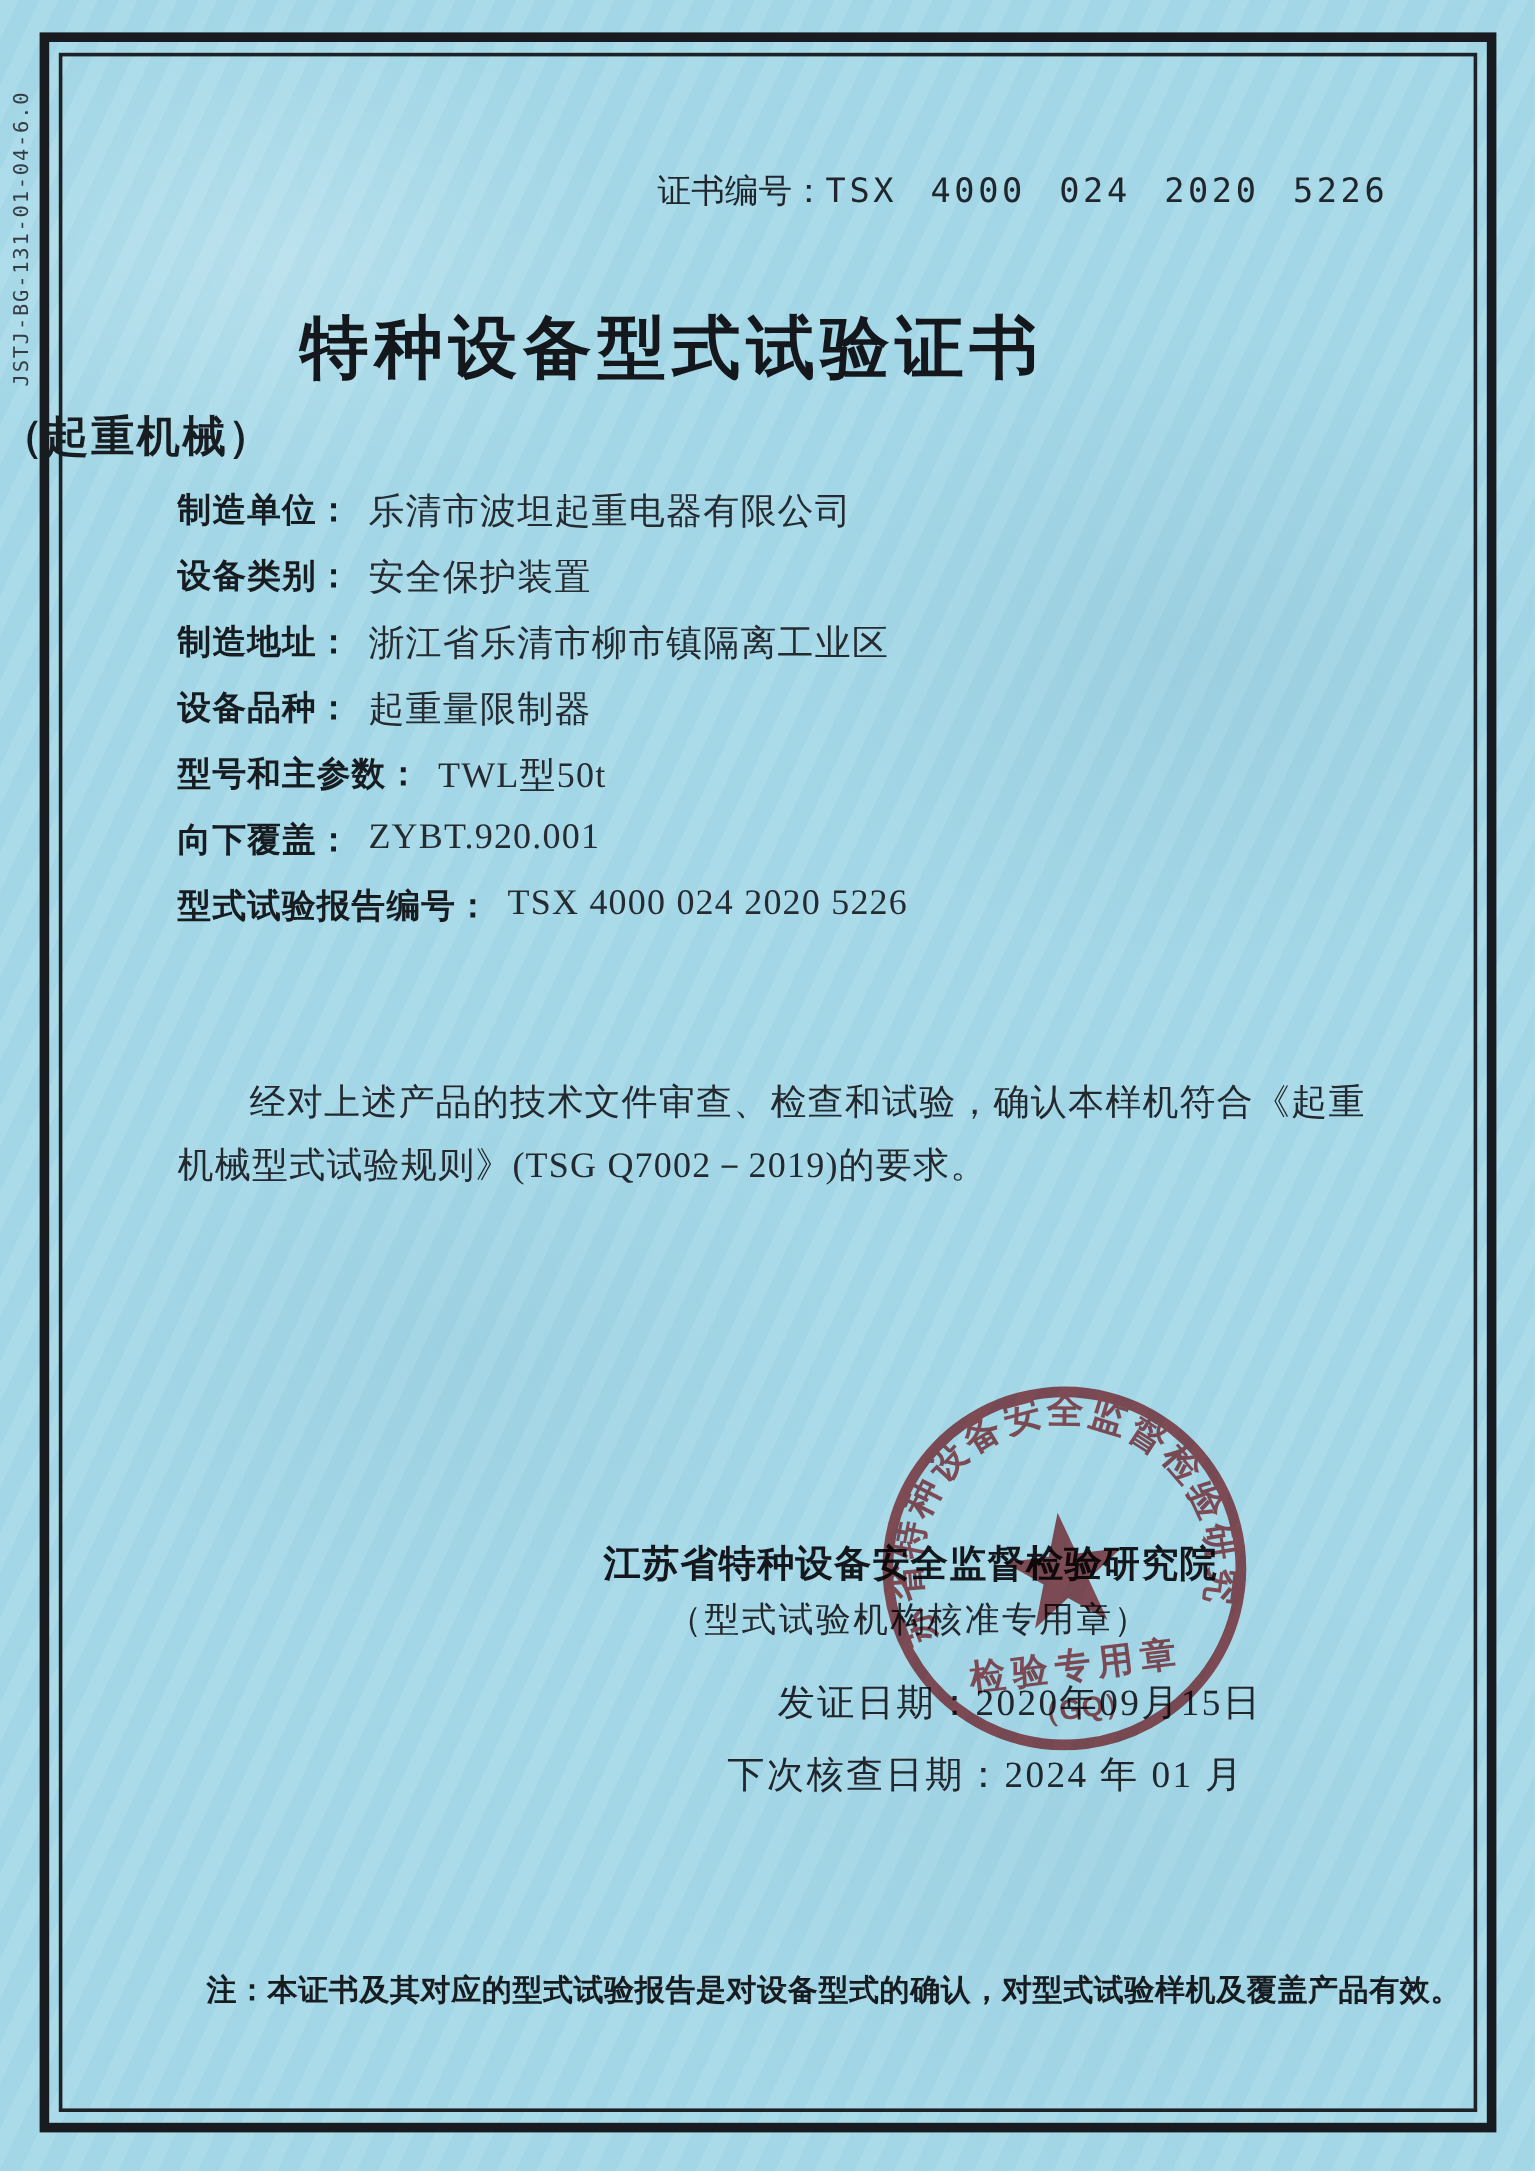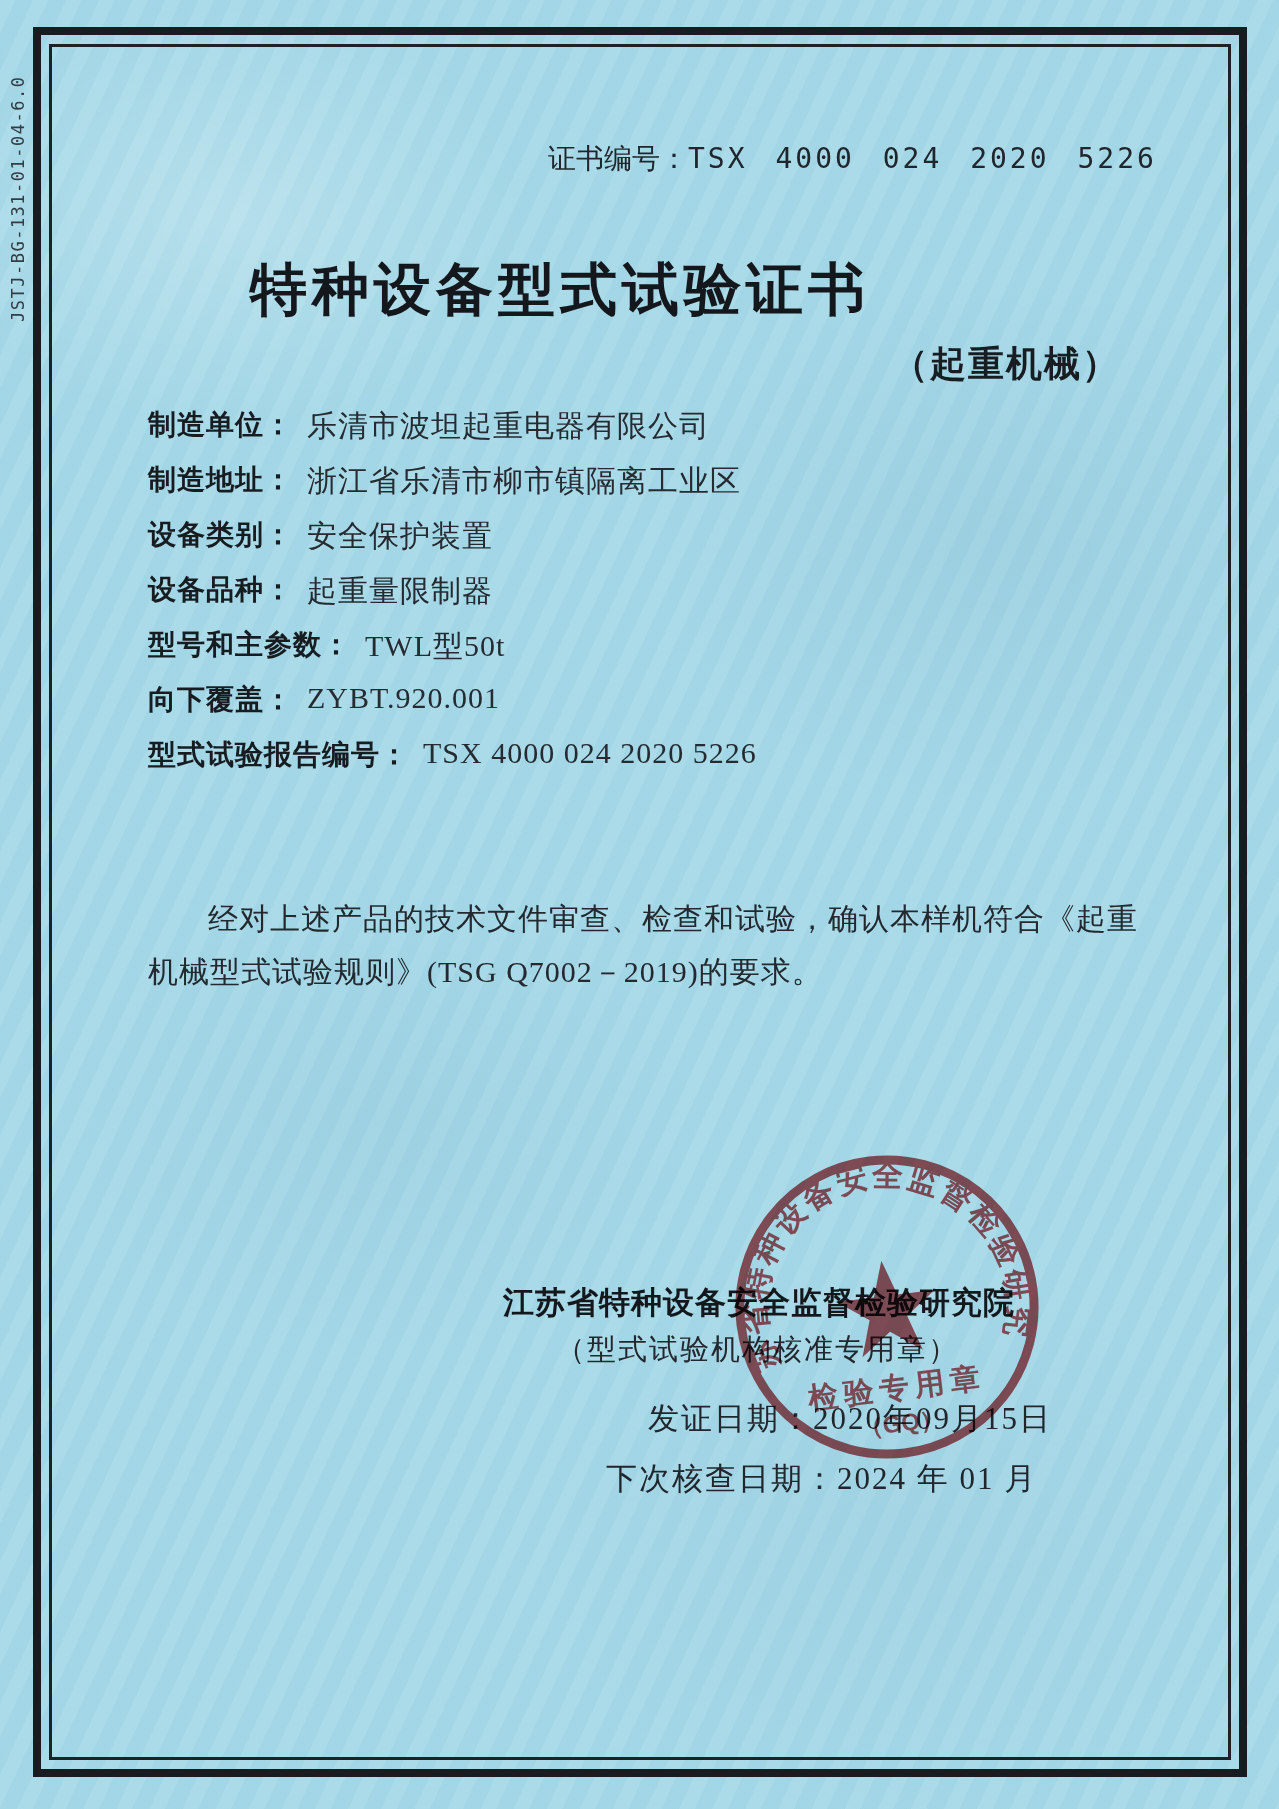--- a/index.html
+++ b/index.html
@@ -38,21 +38,21 @@
     position:absolute;left:548px;top:140px;
     font-size:28px;color:#20262c;white-space:nowrap;
   }
   .cert-line .lab{font-family:"Liberation Serif",serif;}
   .cert-line .num{font-family:"DejaVu Sans Mono",monospace;letter-spacing:3px;word-spacing:8px;}
   .title{
     position:absolute;left:0;width:1120px;top:252px;text-align:center;
     font-size:57px;font-weight:900;letter-spacing:5px;color:#14181c;
   }
   .subtitle{
-    position:absolute;left:0;width:1120px;top:340px;text-align:right;
+    position:absolute;left:0;width:1120px;top:340px;text-align:left;
     font-size:36px;font-weight:800;letter-spacing:2px;color:#181d22;
   }
   .fields{position:absolute;left:148px;top:406px;width:980px;}
   .field-row{height:55px;display:flex;align-items:flex-start;white-space:nowrap;}
   .field-row .flab{
     font-size:28px;font-weight:800;color:#171c21;letter-spacing:1px;
   }
   .field-row .fval{
     font-family:"Liberation Serif",serif;
     font-size:30px;color:#252b31;margin-left:14px;letter-spacing:1px;
@@ -109,26 +109,26 @@
 
   <div class="title">特种设备型式试验证书</div>
   <div class="subtitle">（起重机械）</div>
 
   <div class="fields">
     <div class="field-row">
       <span class="flab">制造单位：</span>
       <span class="fval">乐清市波坦起重电器有限公司</span>
     </div>
     <div class="field-row">
+      <span class="flab">设备类别：</span>
+      <span class="fval">安全保护装置</span>
+    </div>
+    <div class="field-row">
       <span class="flab">制造地址：</span>
       <span class="fval">浙江省乐清市柳市镇隔离工业区</span>
-    </div>
-    <div class="field-row">
-      <span class="flab">设备类别：</span>
-      <span class="fval">安全保护装置</span>
     </div>
     <div class="field-row">
       <span class="flab">设备品种：</span>
       <span class="fval">起重量限制器</span>
     </div>
     <div class="field-row">
       <span class="flab">型号和主参数：</span>
       <span class="fval">TWL型50t</span>
     </div>
     <div class="field-row">
@@ -149,20 +149,21 @@
   <div class="authority">江苏省特种设备安全监督检验研究院</div>
   <div class="seal-note">（型式试验机构核准专用章）</div>
 
   <div class="issue-date">
     <span>发证日期：</span><span>2020年09月15日</span>
   </div>
   <div class="review-date">
     <span>下次核查日期：</span><span>2024 年 01 月</span>
   </div>
 
+  <div class="footer-note">注：本证书及其对应的型式试验报告是对设备型式的确认，对型式试验样机及覆盖产品有效。</div>
 
   <svg class="stamp" viewBox="0 0 320 320" xmlns="http://www.w3.org/2000/svg">
     <circle cx="160" cy="160" r="148" fill="none" stroke="#b0393f" stroke-width="9"></circle>
     <path id="sealArc" d="M 49.5 211.6 A 122 122 0 1 1 270.5 211.6" fill="none"></path>
     <text font-size="31" fill="#b0393f" font-weight="700" font-family="Liberation Sans, sans-serif" letter-spacing="3">
       <textPath href="#sealArc" startOffset="50%" text-anchor="middle">江苏省特种设备安全监督检验研究院</textPath>
     </text>
     <polygon points="160,113 171.8,148.8 209.5,148.9 179,171.2 190.6,207.1 160,185 129.4,207.1 141,171.2 110.5,148.9 148.2,148.8" fill="#b0393f"></polygon>
     <text x="160" y="252" text-anchor="middle" font-size="30" fill="#b0393f" font-weight="700" letter-spacing="6" font-family="Liberation Sans, sans-serif">检验专用章</text>
     <text x="160" y="286" text-anchor="middle" font-size="24" fill="#b0393f" font-weight="700" font-family="Liberation Sans, sans-serif">（GQ）</text>

